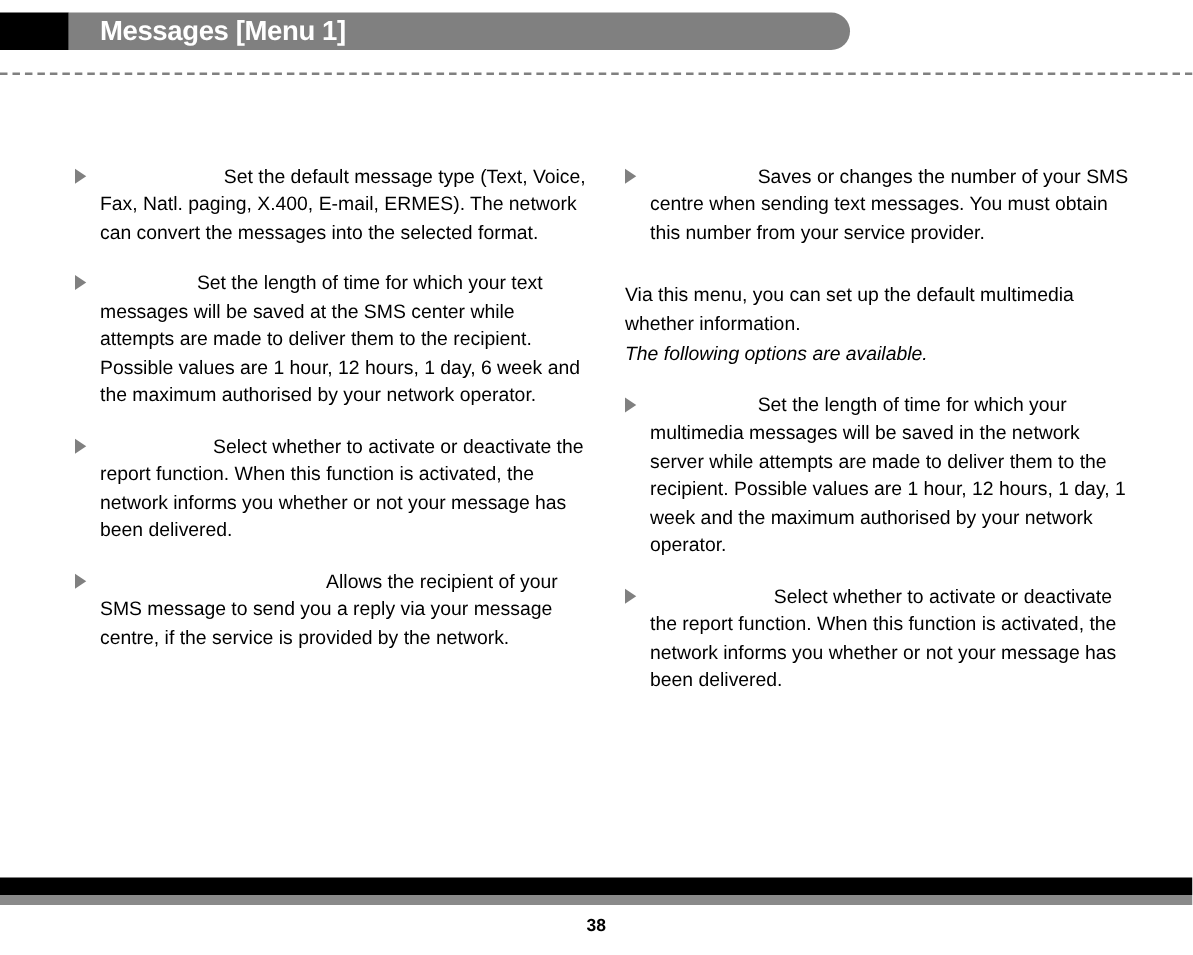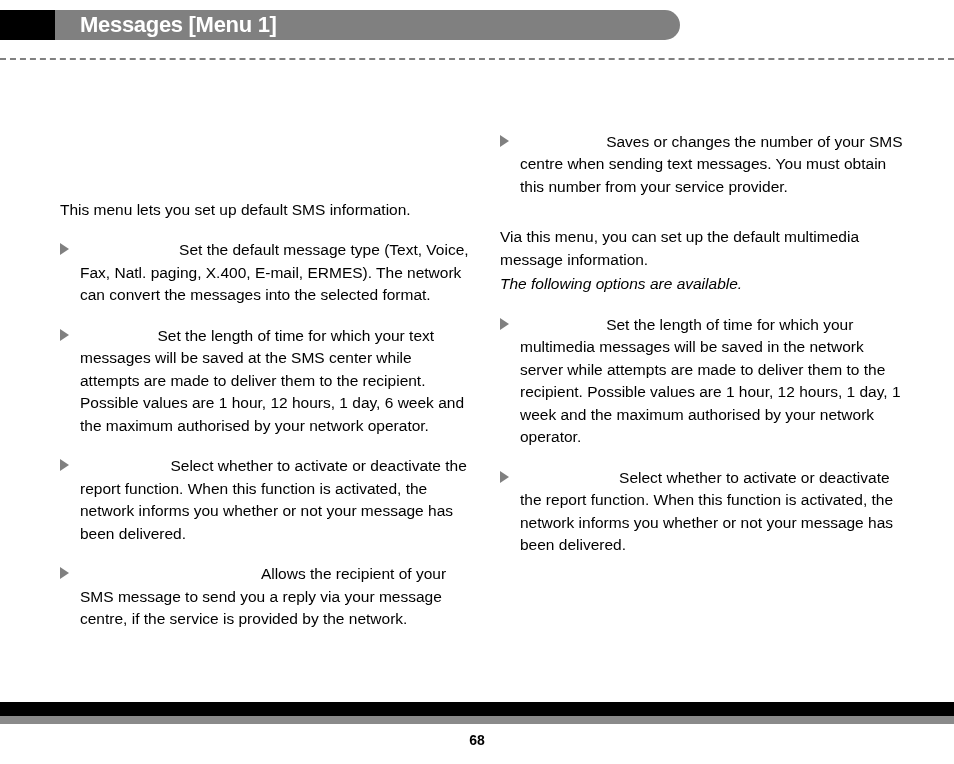--- a/index.html
+++ b/index.html
@@ -25,21 +25,20 @@
 
 <div class="page">
   <div class="black-tab"></div>
   <div class="title-bar">
     <span>Messages [Menu 1]</span>
   </div>
   <div class="dashed-line"></div>
 
   <div class="content">
     <div class="col col-left">
-      <p class="intro">This menu lets you set up default SMS information.</p>
 
       <div class="bullet-item">
         <span class="tri"></span>
         <span>&nbsp;&nbsp;&nbsp;&nbsp;&nbsp;&nbsp;&nbsp;&nbsp;&nbsp;&nbsp;&nbsp;&nbsp;&nbsp;&nbsp;&nbsp;&nbsp;&nbsp;&nbsp;&nbsp;&nbsp;&nbsp;&nbsp;&nbsp;</span><span>Set the default message type (Text, Voice, Fax, Natl. paging, X.400, E-mail, ERMES). The network can convert the messages into the selected format.</span>
       </div>
       <div class="bullet-item">
         <span class="tri"></span>
         <span>&nbsp;&nbsp;&nbsp;&nbsp;&nbsp;&nbsp;&nbsp;&nbsp;&nbsp;&nbsp;&nbsp;&nbsp;&nbsp;&nbsp;&nbsp;&nbsp;&nbsp;&nbsp;</span><span>Set the length of time for which your text messages will be saved at the SMS center while attempts are made to deliver them to the recipient. Possible values are 1 hour, 12 hours, 1 day, 6 week and the maximum authorised by your network operator.</span>
       </div>
       <div class="bullet-item">
@@ -51,30 +50,30 @@
         <span>&nbsp;&nbsp;&nbsp;&nbsp;&nbsp;&nbsp;&nbsp;&nbsp;&nbsp;&nbsp;&nbsp;&nbsp;&nbsp;&nbsp;&nbsp;&nbsp;&nbsp;&nbsp;&nbsp;&nbsp;&nbsp;&nbsp;&nbsp;&nbsp;&nbsp;&nbsp;&nbsp;&nbsp;&nbsp;&nbsp;&nbsp;&nbsp;&nbsp;&nbsp;&nbsp;&nbsp;&nbsp;&nbsp;&nbsp;&nbsp;&nbsp;&nbsp;</span><span>Allows the recipient of your SMS message to send you a reply via your message centre, if the service is provided by the network.</span>
       </div>
     </div>
 
     <div class="col col-right">
       <div class="bullet-item">
         <span class="tri"></span>
         <span>&nbsp;&nbsp;&nbsp;&nbsp;&nbsp;&nbsp;&nbsp;&nbsp;&nbsp;&nbsp;&nbsp;&nbsp;&nbsp;&nbsp;&nbsp;&nbsp;&nbsp;&nbsp;&nbsp;&nbsp;</span><span>Saves or changes the number of your SMS centre when sending text messages. You must obtain this number from your service provider.</span>
       </div>
 
-      <p class="sub-intro">Via this menu, you can set up the default multimedia message information.</p>
+      <p class="sub-intro">Via this menu, you can set up the default multimedia whether information.</p>
       <p class="intro" style="margin-top:0;font-style:italic;">The following options are available.</p>
 
       <div class="bullet-item">
         <span class="tri"></span>
         <span>&nbsp;&nbsp;&nbsp;&nbsp;&nbsp;&nbsp;&nbsp;&nbsp;&nbsp;&nbsp;&nbsp;&nbsp;&nbsp;&nbsp;&nbsp;&nbsp;&nbsp;&nbsp;&nbsp;&nbsp;</span><span>Set the length of time for which your multimedia messages will be saved in the network server while attempts are made to deliver them to the recipient. Possible values are 1 hour, 12 hours, 1 day, 1 week and the maximum authorised by your network operator.</span>
       </div>
       <div class="bullet-item">
         <span class="tri"></span>
         <span>&nbsp;&nbsp;&nbsp;&nbsp;&nbsp;&nbsp;&nbsp;&nbsp;&nbsp;&nbsp;&nbsp;&nbsp;&nbsp;&nbsp;&nbsp;&nbsp;&nbsp;&nbsp;&nbsp;&nbsp;&nbsp;&nbsp;&nbsp;</span><span>Select whether to activate or deactivate the report function. When this function is activated, the network informs you whether or not your message has been delivered.</span>
       </div>
     </div>
   </div>
 
   <div class="footer-bar"></div>
   <div class="gray-strip"></div>
-  <div class="page-num">68</div>
+  <div class="page-num">38</div>
 </div>
 
 </body></html>

